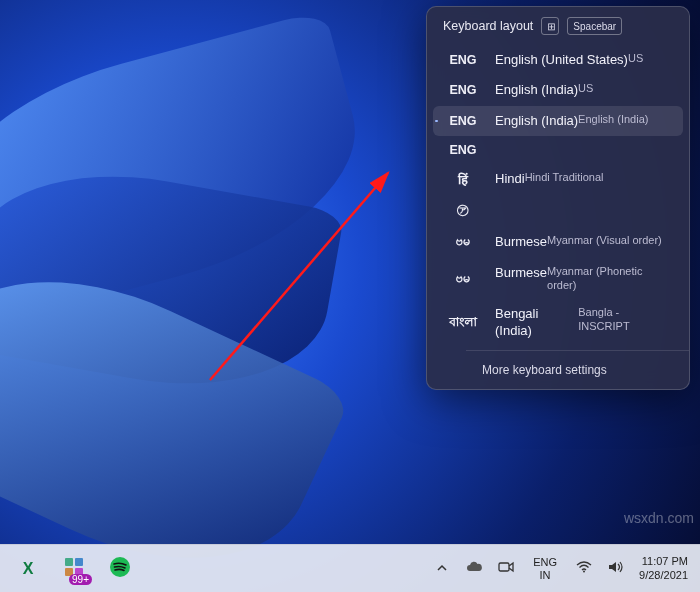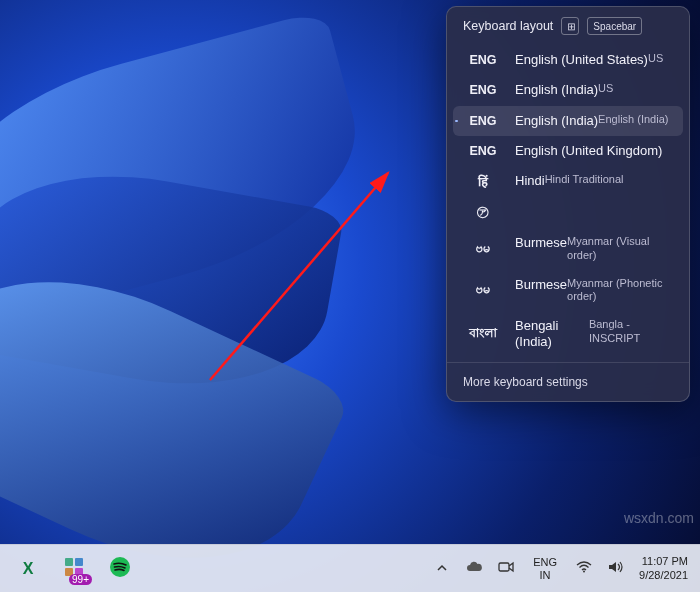--- a/index.html
+++ b/index.html
@@ -16,21 +16,21 @@
   .p3 { width: 400px; height: 240px; left: -80px; top: 300px; background: linear-gradient(135deg,#6aa8ff,#0a1f6a); transform: rotate(25deg); }
 
   
   .arrow { position: absolute; left: 190px; top: 165px; pointer-events: none; }
   .arrow svg { overflow: visible; }
 
   
   .flyout {
     position: absolute;
     right: 10px; top: 6px;
-    width: 244px;
+    width: 264px;
     background: rgba(42,46,74,0.92);
     border: 1px solid rgba(255,255,255,0.18);
     border-radius: 10px;
     color: #e8e8f2;
     backdrop-filter: blur(10px);
     display: flex; flex-direction: column;
     box-shadow: 0 10px 40px rgba(0,0,0,0.5);
   }
   .flyout-header {
     display: flex; align-items: center; gap: 8px;
@@ -59,21 +59,21 @@
   .lang-code {
     width: 36px; min-width: 36px; text-align: center;
     font-size: 12.5px; font-weight: 600; color: #f0f0f8;
   }
   .lang-code.small { font-size: 12px; }
   .lang-texts { display: flex; flex-direction: row; line-height: 1.25; }
   .lang-name { font-size: 13px; color: #f2f2fa; }
   .lang-sub { font-size: 11px; color: #bcbcd2; }
   .flyout-footer {
     border-top: 1px solid rgba(255,255,255,0.12);
-    padding: 12px 16px; font-size: 12px; color: #dadae8;
+    padding: 12px 16px; font-size: 12px; color: #dadae8; margin-left: 39px;
   }
 
   
   .taskbar {
     position: absolute; left: 0; right: 0; bottom: 0;
     height: 48px;
     background: rgba(232,235,245,0.92);
     border-top: 1px solid rgba(0,0,0,0.08);
     display: flex; align-items: center; justify-content: space-between;
     padding: 0 8px;
@@ -144,21 +144,20 @@
         <div class="layout-item selected">
           <div class="lang-code">ENG</div>
           <div class="lang-texts">
             <div class="lang-name">English (India)</div>
             <div class="lang-sub">English (India)</div>
           </div>
         </div>
         <div class="layout-item">
           <div class="lang-code">ENG</div>
           <div class="lang-texts">
-            <div class="lang-name">English (United Kingdom)</div>
           </div>
         </div>
         <div class="layout-item">
           <div class="lang-code">हिं</div>
           <div class="lang-texts">
             <div class="lang-name">Hindi</div>
             <div class="lang-sub">Hindi Traditional</div>
           </div>
         </div>
         <div class="layout-item">

